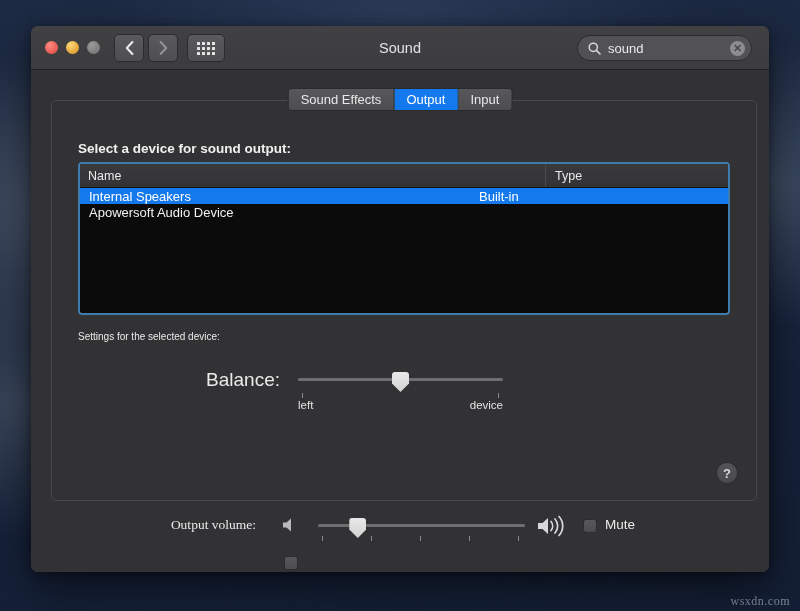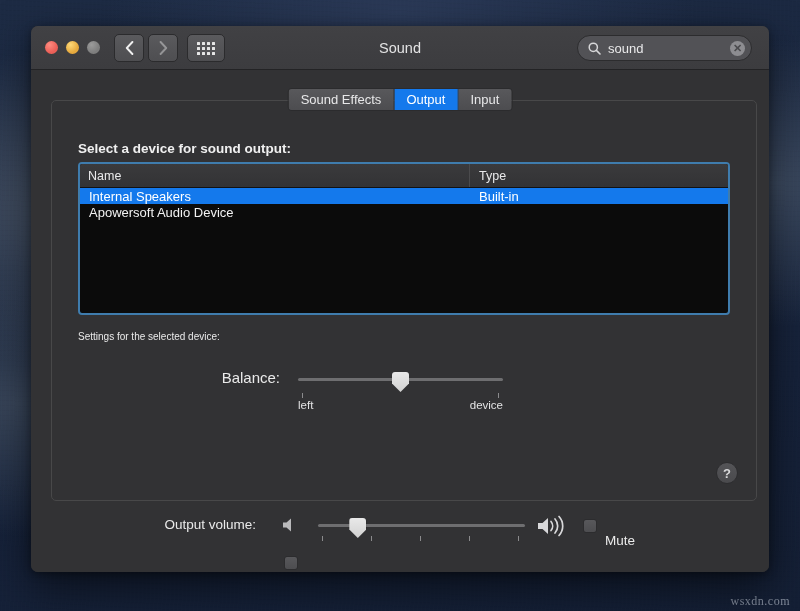--- a/index.html
+++ b/index.html
@@ -160,40 +160,40 @@
     background: #0b0b0b;
     overflow: hidden;
   }
   #table-head {
     display: flex; height: 24px;
     background: linear-gradient(180deg, #3a3a3c 0%, #333335 100%);
     border-bottom: 1px solid #121213;
     font-size: 12.5px; color: #e9e9ea;
   }
   #table-head .th { display: flex; align-items: center; padding-left: 9px; }
-  #table-head .th.name { width: 390px; border-right: 1px solid #4b4b4d; padding-left: 8px; }
+  #table-head .th.name { width: 466px; border-right: 1px solid #4b4b4d; padding-left: 8px; }
   #table-head .th.type { flex: 1; }
   .trow {
     display: flex; height: 16px; align-items: center;
     font-size: 13px; color: #f2f2f2;
   }
   .trow.selected { background: #1479ec; color: #fff; }
   .trow .cell { padding-left: 9px; }
   .trow .cell.name { width: 390px; }
   .trow .cell.type { flex: 1; }
 
   
   #settings-label {
     position: absolute; left: 26px; top: 230px;
     font-size: 10px; color: #eaeaea;
   }
   #balance-label {
     position: absolute; left: 148px; top: 268px;
     width: 80px; text-align: right;
-    font-size: 15px; color: #eaeaea;
+    font-size: 19px; color: #eaeaea;
   }
   #balance-slider {
     position: absolute; left: 246px; top: 272px; width: 205px; height: 40px;
   }
   .track {
     position: absolute; left: 0; right: 0; top: 5px; height: 3px;
     background: #6e6e70; border-radius: 2px;
   }
   .thumb {
     position: absolute; top: -1px; width: 17px; height: 20px;
@@ -211,33 +211,33 @@
     background: linear-gradient(180deg, #545457 0%, #4a4a4d 100%);
     border: 1px solid #2d2d2f;
     display: flex; align-items: center; justify-content: center;
     font-size: 13px; color: #d9d9da; font-weight: bold;
   }
 
   
   #volume-row { position: absolute; left: 0; right: 0; top: 440px; height: 34px; }
   #volume-label {
     position: absolute; left: 50px; top: 7px; width: 175px; text-align: right;
-    font-size: 13.5px; color: #eaeaea;
+    font-size: 13.5px; color: #eaeaea; font-family: Liberation Serif, serif;
   }
   #spk-low  { position: absolute; left: 250px; top: 6px; }
   #vol-slider { position: absolute; left: 287px; top: 9px; width: 207px; height: 30px; }
   #vol-slider .tick { top: 17px; height: 5px; }
   #spk-high { position: absolute; left: 504px; top: 3px; }
   #mute-box {
     position: absolute; left: 552px; top: 9px;
     width: 14px; height: 14px; border-radius: 3px;
     background: linear-gradient(180deg, #58585b 0%, #4d4d50 100%);
     border: 1px solid #2c2c2e;
   }
-  #mute-label { position: absolute; left: 574px; top: 7px; font-size: 13.5px; color: #eaeaea; margin-top: 16px; }
+  #mute-label { position: absolute; left: 574px; top: 7px; font-size: 13.5px; color: #eaeaea; }
 
   
   #showvol-row { position: absolute; left: 0; right: 0; top: 483px; height: 24px; }
   #showvol-box {
     position: absolute; left: 253px; top: 3px;
     width: 14px; height: 14px; border-radius: 3px;
     background: linear-gradient(180deg, #58585b 0%, #4d4d50 100%);
     border: 1px solid #2c2c2e;
   }
   #showvol-label { position: absolute; left: 275px; top: 1px; font-size: 13.5px; color: #eaeaea; }

